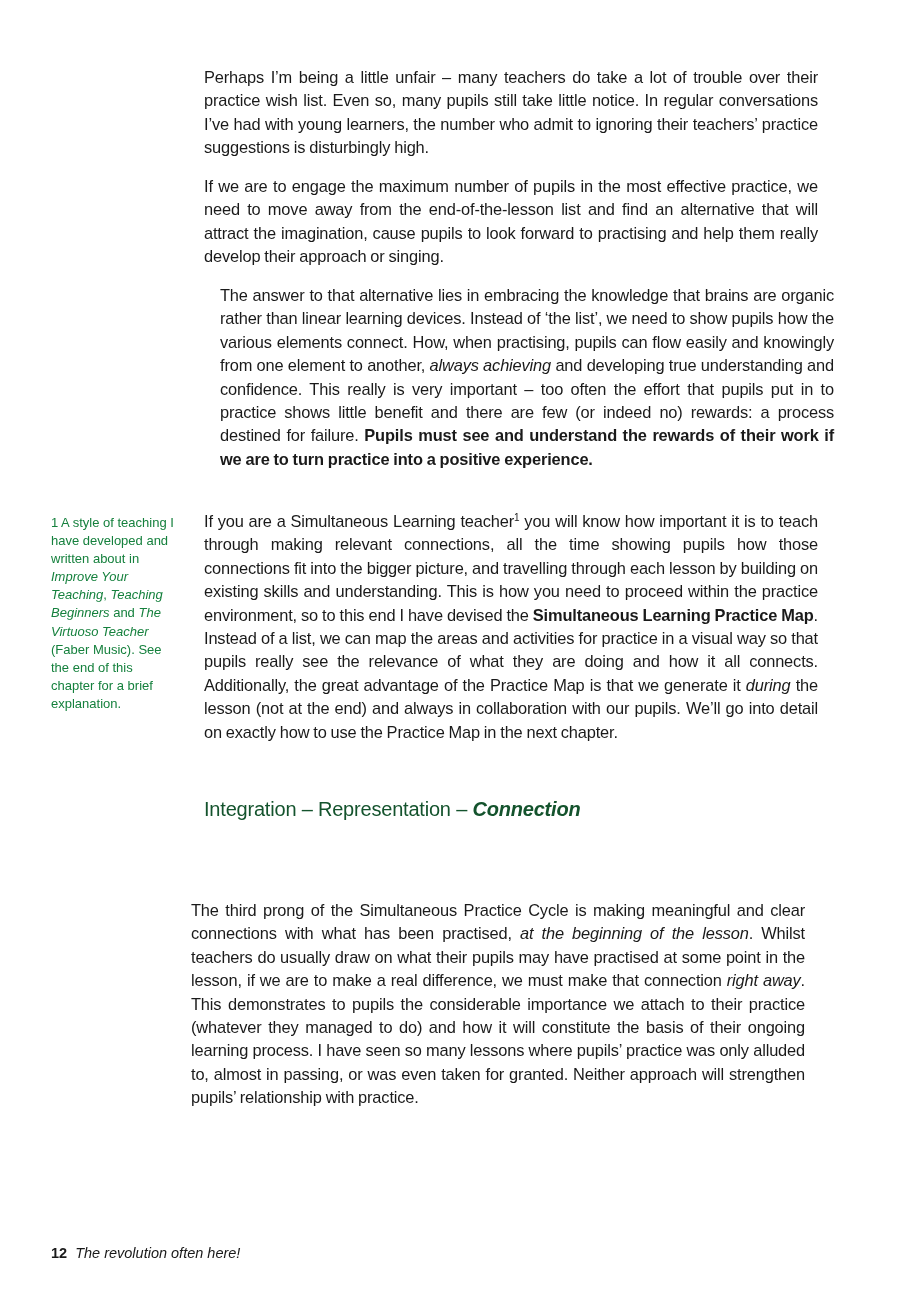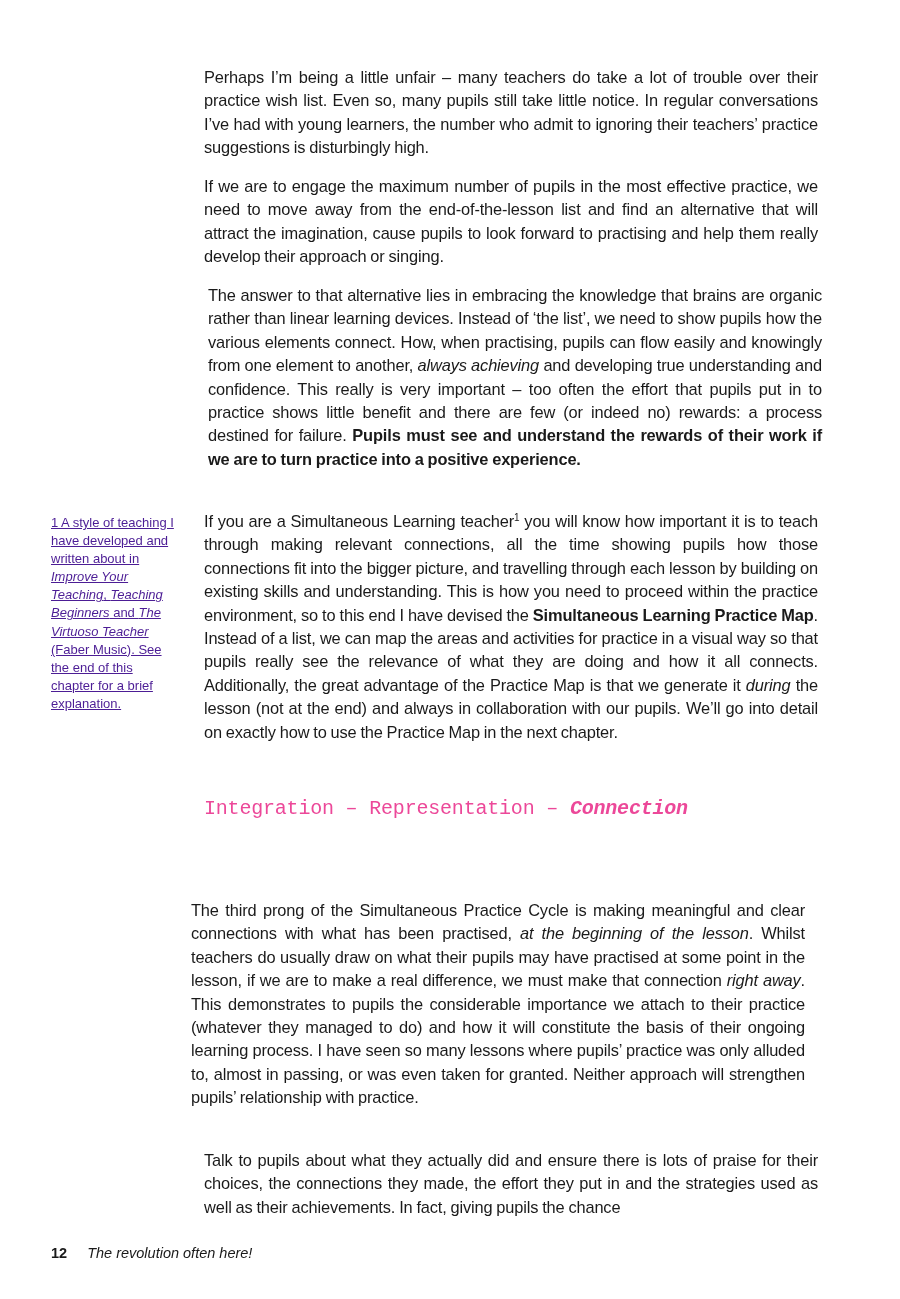--- a/index.html
+++ b/index.html
@@ -29,31 +29,30 @@
       word-spacing: -0.5px;
     }
     p.body:last-child { margin-bottom: 0; }
     p.body sup {
       font-size: 10px;
       line-height: 0;
       vertical-align: 6px;
     }
     .p1 { position: absolute; top: 66px; left: 204px; width: 614px; }
     .p2 { position: absolute; top: 175px; left: 204px; width: 614px; }
-    .p3 { position: absolute; top: 284px; left: 208px; width: 614px; }
+    .p3 { position: absolute; top: 284px; left: 220px; width: 614px; }
     .p4 { position: absolute; top: 510px; left: 204px; width: 614px; }
     .heading {
       position: absolute;
       top: 796px;
       left: 204px;
       font-size: 20px;
       line-height: 26px;
-      color: #ec4899;
+      color: #14532d;
       letter-spacing: -0.2px;
-      font-family: Liberation Mono, monospace;
     }
     .heading .em {
       font-weight: bold;
       font-style: italic;
     }
     .callout {
       position: absolute;
       top: 834px;
       left: 204px;
       width: 614px;
@@ -68,33 +67,32 @@
     }
     .p5 { position: absolute; top: 899px; left: 191px; width: 614px; }
     .p6 { position: absolute; top: 1149px; left: 204px; width: 614px; }
     .sidenote {
       position: absolute;
       left: 51px;
       top: 514px;
       width: 125px;
       font-size: 13px;
       line-height: 18.1px;
-      color: #4c1d95;
-      text-decoration: underline;
+      color: #15803d;
     }
     .footer {
       position: absolute;
       left: 51px;
       top: 1243px;
       font-size: 14.5px;
       line-height: 20px;
     }
     .footer .pagenum {
       font-weight: bold;
-      margin-right: 20px;
+      margin-right: 8px;
     }
     .footer .title {
       font-style: italic;
     }
     b { font-weight: bold; }
     i { font-style: italic; }
   </style>
 </head>
 <body>
 
@@ -122,21 +120,18 @@
 
   <h2 class="heading" style="margin:0;font-weight:normal;">
     <span>Integration – Representation – </span><span class="em">Connection</span>
   </h2>
 
 
   <p class="body p5">
     <span>The third prong of the Simultaneous Practice Cycle is making meaningful and clear connections with what has been practised, </span><i>at the beginning of the lesson</i><span>. Whilst teachers do usually draw on what their pupils may have practised at some point in the lesson, if we are to make a real difference, we must make that connection </span><i>right away</i><span>. This demonstrates to pupils the considerable importance we attach to their practice (whatever they managed to do) and how it will constitute the basis of their ongoing learning process. I have seen so many lessons where pupils’ practice was only alluded to, almost in passing, or was even taken for granted. Neither approach will strengthen pupils’ relationship with practice.</span>
   </p>
 
-  <p class="body p6">
-    <span>Talk to pupils about what they actually did and ensure there is lots of praise for their choices, the connections they made, the effort they put in and the strategies used as well as their achievements. In fact, giving pupils the chance</span>
-  </p>
 
   <footer class="footer">
     <span class="pagenum">12</span><span class="title">The revolution often here!</span>
   </footer>
 
 </div>
 
 </body></html>

